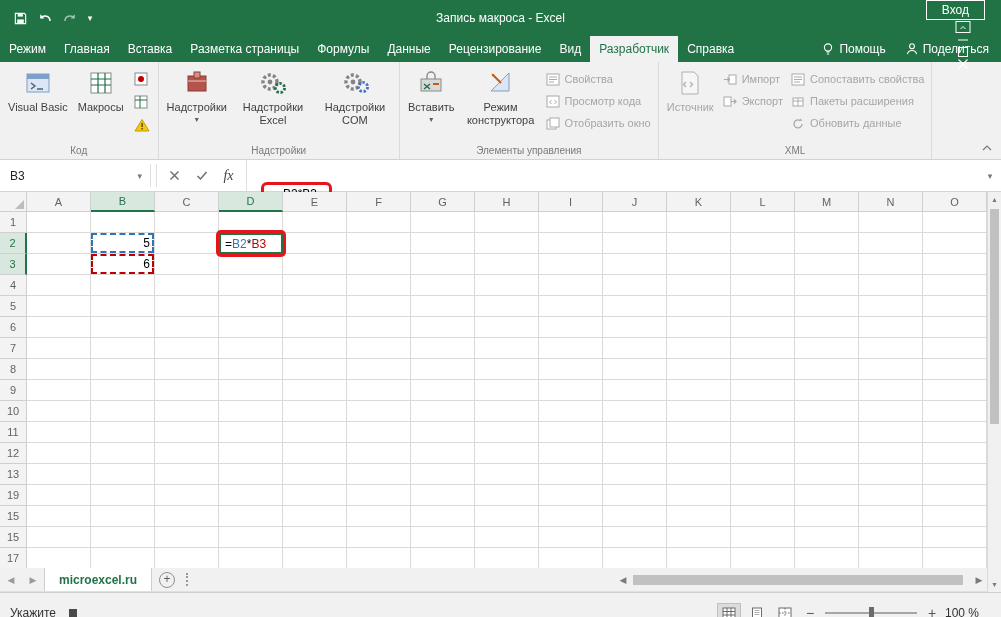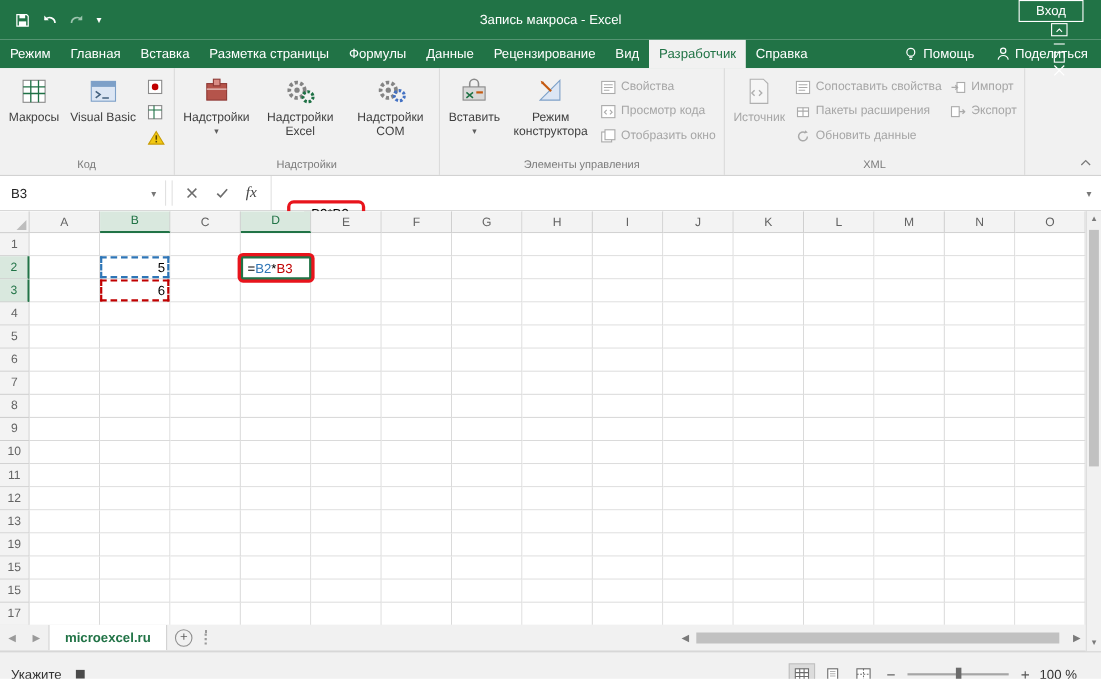--- a/index.html
+++ b/index.html
@@ -187,35 +187,35 @@
   </div>
 </div>
 
 <div class="ribbon">
 
   <div class="rgroup">
     <div class="rg-content">
       <div class="bigbtn">
         <span class="bicon">
           <svg width="26" height="26" viewBox="0 0 26 26">
-            <rect x="3" y="3" width="20" height="20" fill="#fff" stroke="#8a8a8a"></rect>
-            <path d="M3 9h20M3 15h20M10 3v20M17 3v20" stroke="#1e7145" stroke-width="1.2"></path>
+            <rect x="2" y="4" width="22" height="18" fill="#dce6f4" stroke="#7da0c8"></rect>
+            <rect x="2" y="4" width="22" height="5" fill="#7da0c8"></rect>
+            <path d="M6 13l4 3-4 3M12 19h6" stroke="#44617e" fill="none" stroke-width="1.4"></path>
           </svg>
         </span>
-        <span class="blabel">Макросы</span>
+        <span class="blabel">Visual Basic</span>
       </div>
       <div class="bigbtn">
         <span class="bicon">
           <svg width="26" height="26" viewBox="0 0 26 26">
-            <rect x="2" y="4" width="22" height="18" fill="#dce6f4" stroke="#7da0c8"></rect>
-            <rect x="2" y="4" width="22" height="5" fill="#7da0c8"></rect>
-            <path d="M6 13l4 3-4 3M12 19h6" stroke="#44617e" fill="none" stroke-width="1.4"></path>
+            <rect x="3" y="3" width="20" height="20" fill="#fff" stroke="#8a8a8a"></rect>
+            <path d="M3 9h20M3 15h20M10 3v20M17 3v20" stroke="#1e7145" stroke-width="1.2"></path>
           </svg>
         </span>
-        <span class="blabel">Visual Basic</span>
+        <span class="blabel">Макросы</span>
       </div>
       <div class="smicon-stack">
         <div class="smicon">
           <svg width="15" height="14" viewBox="0 0 15 14">
             <rect x="1" y="1" width="12" height="12" fill="#fff" stroke="#8a8a8a"></rect>
             <circle cx="7" cy="7" r="3" fill="#c00000"></circle>
           </svg>
         </div>
         <div class="smicon">
           <svg width="15" height="14" viewBox="0 0 15 14">
@@ -330,54 +330,54 @@
           <svg width="24" height="26" viewBox="0 0 24 26">
             <path d="M4 2h12l4 4v18H4z" fill="#f6f6f6" stroke="#b0b0b0"></path>
             <path d="M8 12l-2.5 2.5L8 17M12 12l2.5 2.5L12 17" fill="none" stroke="#b0b0b0" stroke-width="1.3"></path>
           </svg>
         </span>
         <span class="blabel">Источник</span>
       </div>
       <div class="smallstack">
         <div class="smallbtn dim">
           <svg width="14" height="13" viewBox="0 0 14 13">
+            <rect x="6" y="2" width="7" height="9" fill="#fff" stroke="#aaa"></rect>
+            <path d="M1 6.5h5M4.5 4.5l2 2-2 2" fill="none" stroke="#aaa" stroke-width="1.2"></path>
+          </svg>
+          <span class="slabel">Импорт</span>
+        </div>
+        <div class="smallbtn dim">
+          <svg width="14" height="13" viewBox="0 0 14 13">
+            <rect x="1" y="2" width="7" height="9" fill="#fff" stroke="#aaa"></rect>
+            <path d="M8 6.5h5M11 4.5l2 2-2 2" fill="none" stroke="#aaa" stroke-width="1.2"></path>
+          </svg>
+          <span class="slabel">Экспорт</span>
+        </div>
+      </div>
+      <div class="smallstack">
+        <div class="smallbtn dim">
+          <svg width="14" height="13" viewBox="0 0 14 13">
             <rect x="1" y="1" width="12" height="11" fill="#fff" stroke="#aaa"></rect>
             <path d="M3 4h8M3 6.5h8M3 9h6" stroke="#aaa"></path>
           </svg>
           <span class="slabel">Сопоставить свойства</span>
         </div>
         <div class="smallbtn dim">
           <svg width="14" height="13" viewBox="0 0 14 13">
             <rect x="2" y="3" width="10" height="8" fill="#fff" stroke="#aaa"></rect>
             <path d="M2 6h10M7 3v8" stroke="#aaa"></path>
           </svg>
           <span class="slabel">Пакеты расширения</span>
         </div>
         <div class="smallbtn dim">
           <svg width="14" height="13" viewBox="0 0 14 13">
             <path d="M11 7a4 4 0 1 1-2-3.5" fill="none" stroke="#aaa" stroke-width="1.3"></path>
             <path d="M9 1.5l2.4 2-3 .8z" fill="#aaa"></path>
           </svg>
           <span class="slabel">Обновить данные</span>
-        </div>
-      </div>
-      <div class="smallstack">
-        <div class="smallbtn dim">
-          <svg width="14" height="13" viewBox="0 0 14 13">
-            <rect x="6" y="2" width="7" height="9" fill="#fff" stroke="#aaa"></rect>
-            <path d="M1 6.5h5M4.5 4.5l2 2-2 2" fill="none" stroke="#aaa" stroke-width="1.2"></path>
-          </svg>
-          <span class="slabel">Импорт</span>
-        </div>
-        <div class="smallbtn dim">
-          <svg width="14" height="13" viewBox="0 0 14 13">
-            <rect x="1" y="2" width="7" height="9" fill="#fff" stroke="#aaa"></rect>
-            <path d="M8 6.5h5M11 4.5l2 2-2 2" fill="none" stroke="#aaa" stroke-width="1.2"></path>
-          </svg>
-          <span class="slabel">Экспорт</span>
         </div>
       </div>
     </div>
     <div class="rg-label">XML</div>
   </div>
 
   <div class="ribbon-collapse">
     <svg width="10" height="6" viewBox="0 0 10 6">
       <path d="M1 5l4-4 4 4" fill="none" stroke="#7a7a7a" stroke-width="1.2"></path>
     </svg>

